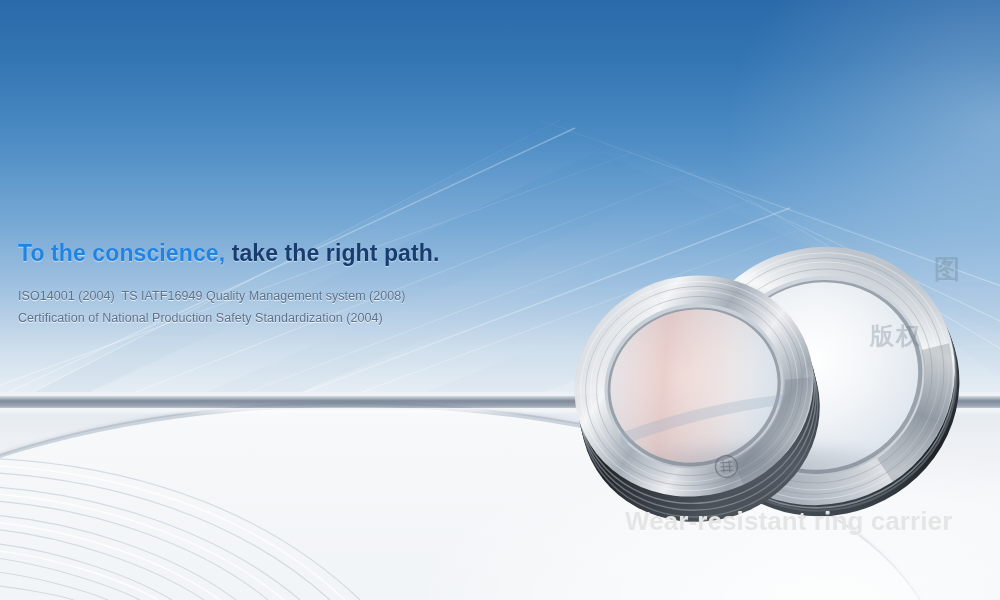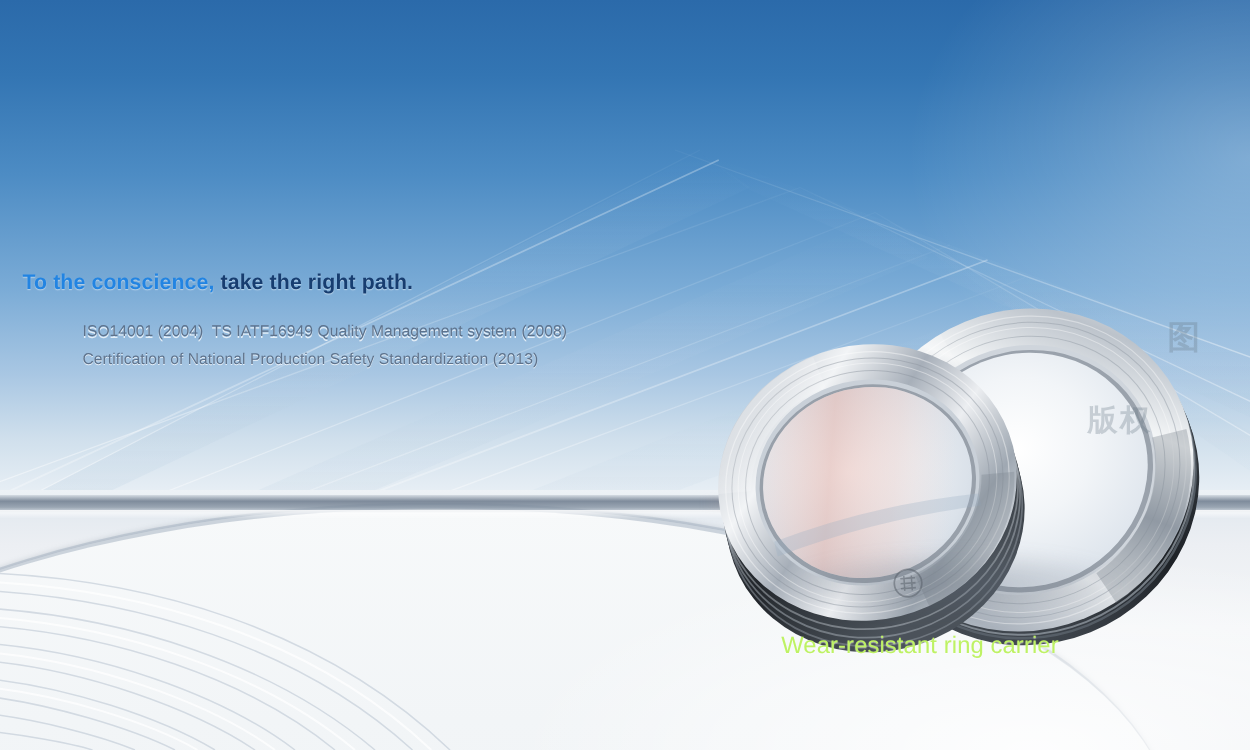--- a/index.html
+++ b/index.html
@@ -116,40 +116,39 @@
 
   .headline {
     font-size:43px; font-weight:700; letter-spacing:.2px;
     line-height:1.06; white-space:nowrap;
     text-shadow:0 1px 1px rgba(255,255,255,.55);
   }
   .hl-a { color:#2080dd; }
   .hl-b { color:#1a5096; }
 
   .subline {
-    margin-top:4px;
-    font-size:17px; font-weight:700; letter-spacing:.1px;
+    margin-top:28px;
+    font-size:23px; font-weight:700; letter-spacing:.1px;
     white-space:nowrap;
     text-shadow:0 1px 1px rgba(255,255,255,.5);
   }
   .sub-a { color:#2284e2; }
   .sub-b { color:#173d70; }
 
   .certs { margin-top:18px; }
   .cert-line {
     font-size:12.5px; color:#5d728c; line-height:22px;
     white-space:pre; letter-spacing:.05px;
     text-shadow:0 1px 0 rgba(255,255,255,.75);
-    margin-left:48px;
   }
 
   
   .caption {
     position:absolute; left:625px; top:506px;
-    font-size:19px; font-weight:400; color:#bef264;
+    font-size:26px; font-weight:700; color:#e5e5e5;
     letter-spacing:.1px; white-space:nowrap;
     text-shadow:0 1px 1px rgba(255,255,255,.6);
   }
 </style>
 </head>
 <body>
 
 <div class="banner">
 
   <div class="sky"></div>
@@ -371,19 +370,19 @@
   <div class="copy">
 
 
     <div class="subline">
       <span class="sub-a">To the conscience,</span>
       <span class="sub-b">take the right path.</span>
     </div>
 
     <div class="certs">
       <div class="cert-line">ISO14001 (2004)  TS IATF16949 Quality Management system (2008)</div>
-      <div class="cert-line">Certification of National Production Safety Standardization (2013)</div>
+      <div class="cert-line">Certification of National Production Safety Standardization (2004)</div>
     </div>
   </div>
 
   <div class="caption">Wear-resistant ring carrier</div>
 
 </div>
 
 </body></html>

